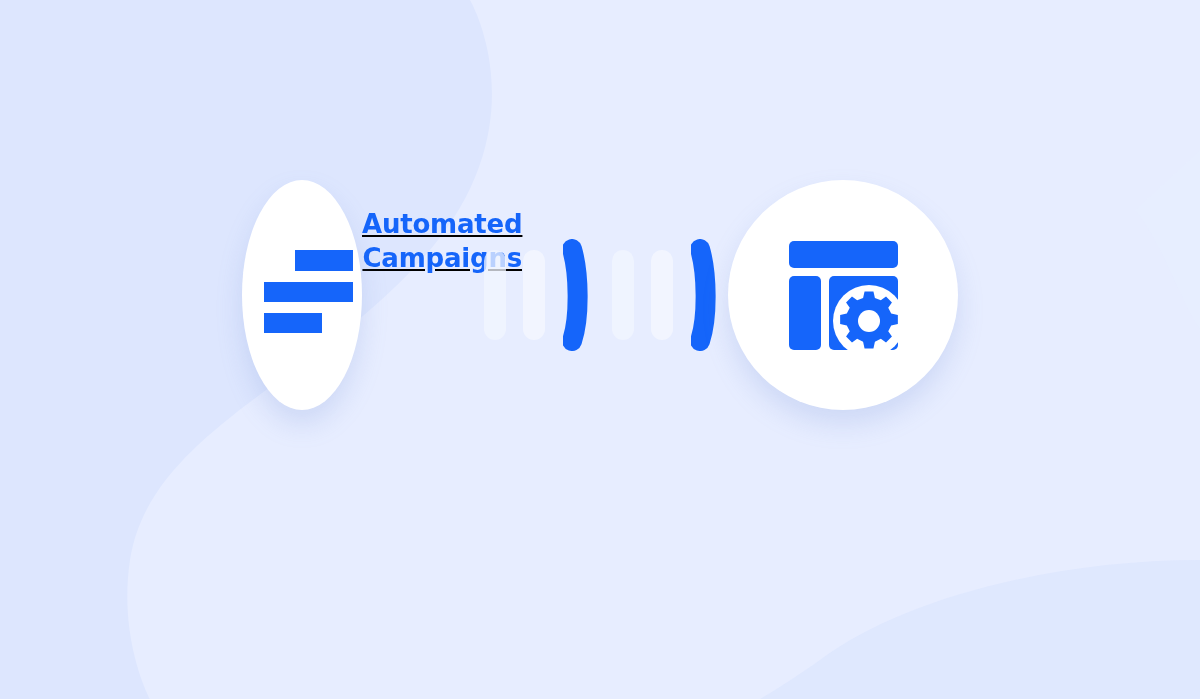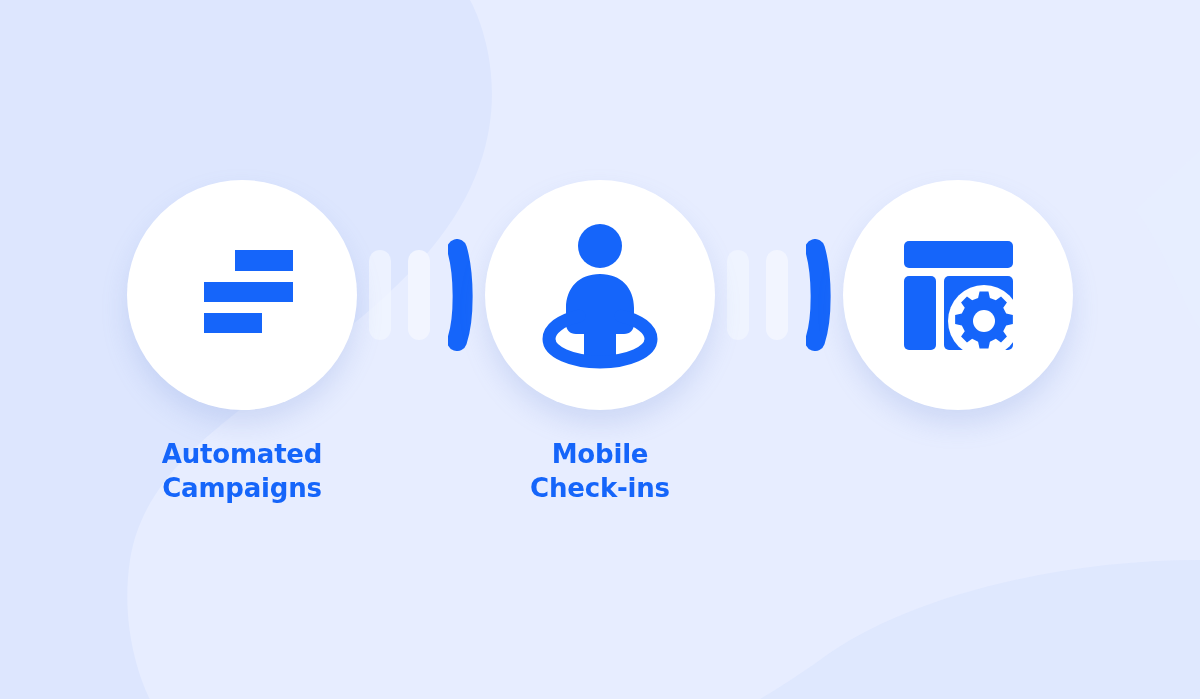--- a/index.html
+++ b/index.html
@@ -44,21 +44,22 @@
     align-items: flex-start;
     justify-content: center;
     gap: 0;
   }
 
   .step {
     position: relative;
     width: 230px;
     margin-top: 180px;
     display: flex;
-    flex-direction: column;
+    flex-direction: row;
+    text-decoration: underline;
   }
 
   .circle {
     width: 230px;
     height: 230px;
     border-radius: 50%;
     background: #ffffff;
     box-shadow: 0 14px 26px rgba(120, 145, 215, 0.22);
     display: flex;
     align-items: center;
@@ -141,36 +142,20 @@
     <div class="connector">
       <div class="dash d1"></div>
       <div class="dash d2"></div>
       <div class="arrow-blue">
         <svg width="26" height="112" viewBox="0 0 26 112" aria-hidden="true">
           <path d="M9,10 C16,34 17,78 9,102" stroke="#1565fa" stroke-width="20" stroke-linecap="round" fill="none"></path>
         </svg>
       </div>
     </div>
 
-    <div class="step">
-      <div class="circle">
-        <svg width="130" height="150" viewBox="0 0 130 150" aria-hidden="true">
-          <circle cx="65" cy="26" r="22" fill="#1565fa"></circle>
-          <path d="M65,54 C86,54 99,68 99,88 L99,104 C99,110 95,114 89,114
-                   L81,114 L81,136 C81,142 77,146 71,146
-                   L59,146 C53,146 49,142 49,136
-                   L49,114 L41,114 C35,114 31,110 31,104
-                   L31,88 C31,68 44,54 65,54 Z" fill="#1565fa"></path>
-          <path d="M44,110 C26,114 14,123 14,133 C14,146 37,156 65,156
-                   C93,156 116,146 116,133 C116,123 104,114 86,110" stroke="#1565fa" stroke-width="13" stroke-linecap="round" fill="none" transform="translate(0,-14)"></path>
-        </svg>
-      </div>
-      <div class="step-label">Mobile
-Check-ins</div>
-    </div>
 
     <div class="connector">
       <div class="dash d1"></div>
       <div class="dash d2"></div>
       <div class="arrow-blue">
         <svg width="26" height="112" viewBox="0 0 26 112" aria-hidden="true">
           <path d="M9,10 C16,34 17,78 9,102" stroke="#1565fa" stroke-width="20" stroke-linecap="round" fill="none"></path>
         </svg>
       </div>
     </div>

